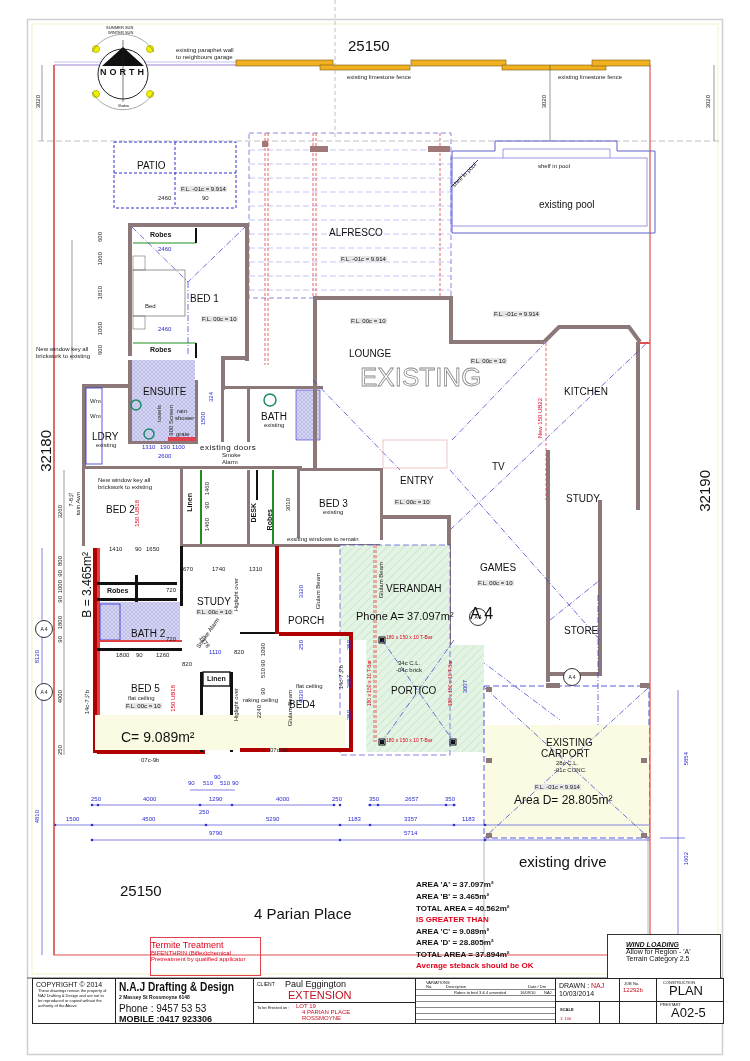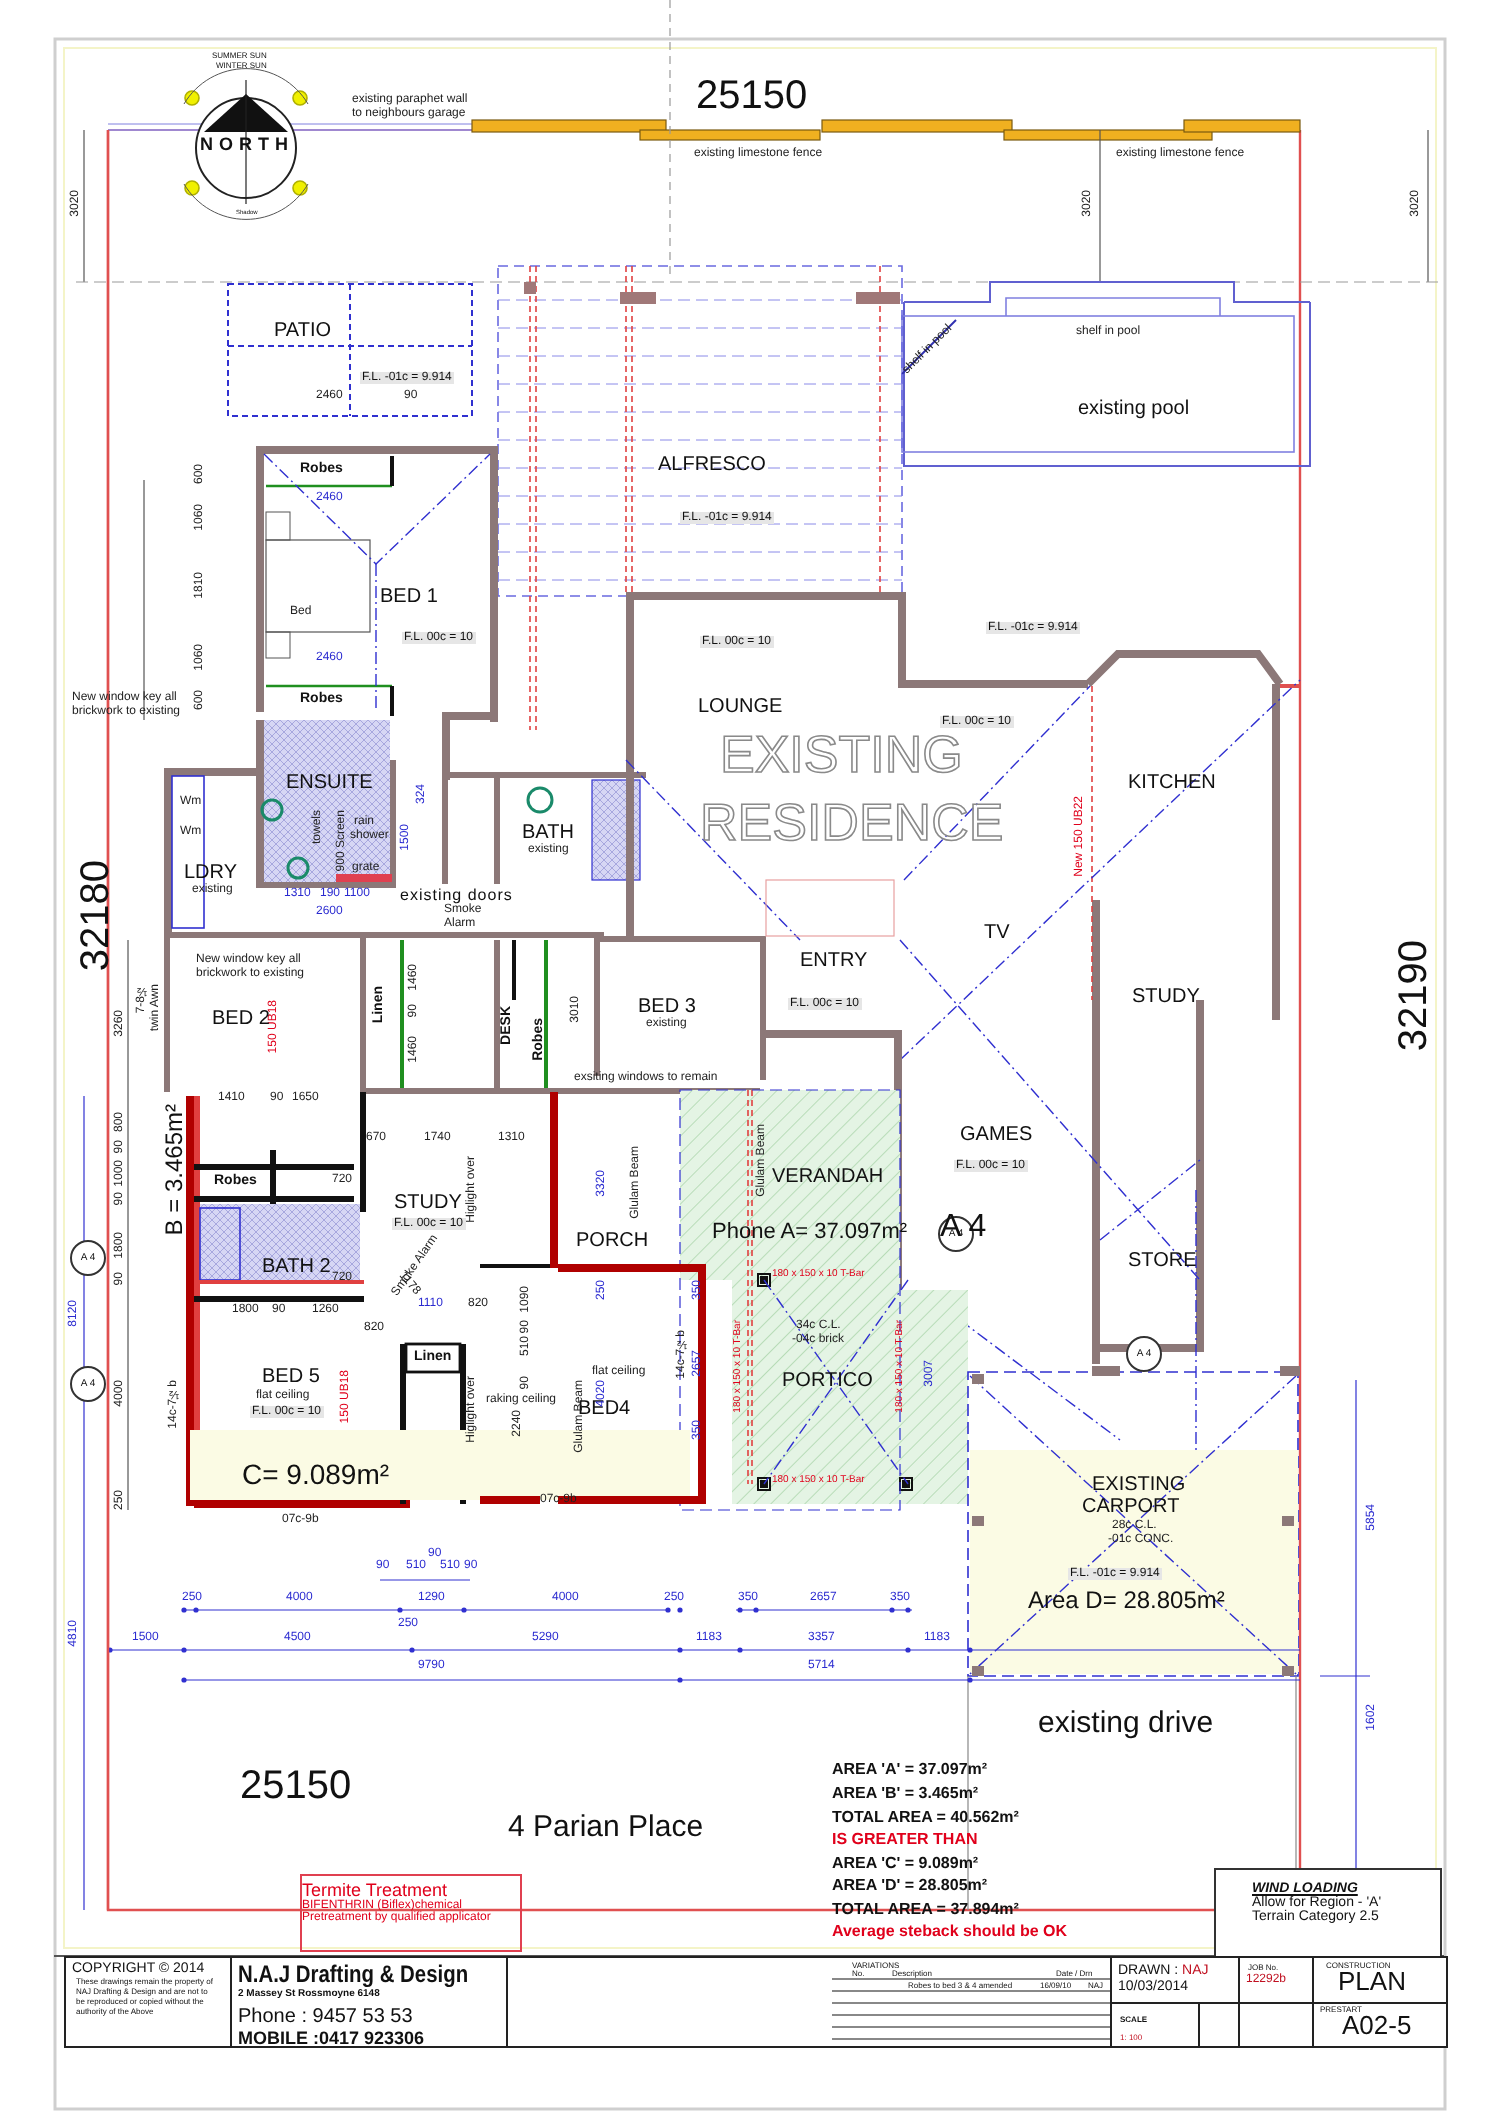--- a/index.html
+++ b/index.html
@@ -3,21 +3,21 @@
 <meta charset="utf-8">
 <style>
   html,body{margin:0;padding:0;background:#fff;}
   body{width:750px;height:1061px;position:relative;overflow:hidden;font-family:"Liberation Sans",sans-serif;color:#111;}
   .abs{position:absolute;white-space:nowrap;}
   .room{font-size:10px;color:#111;}
   .fl{font-size:6px;background:#e6e6e6;padding:0 1px;}
   .dim{font-size:6px;color:#2a2ad0;}
   .dimk{font-size:6px;color:#222;}
   .small{font-size:6px;color:#222;}
-  .big{font-size:20px;color:#111;}
+  .big{font-size:15px;color:#111;}
   .red{color:#e0001b;}
   .bold{font-weight:bold;}
   svg{position:absolute;left:0;top:0;}
   .wm{font-size:26px;color:transparent;-webkit-text-stroke:0.8px #8a8a8a;letter-spacing:0px;font-family:"Liberation Sans",sans-serif;}
   .tb{position:absolute;border:1px solid #222;background:#fff;}
   .vertical{writing-mode:vertical-rl;transform:rotate(180deg);}
 </style>
 </head>
 <body>
 
@@ -325,21 +325,20 @@
 <div class="abs small" style="left:222px;top:459px;">Alarm</div>
 <div class="abs small" style="left:190px;top:630px;transform:rotate(-55deg);">Smoke Alarm</div>
 <div class="abs small" style="left:287px;top:536px;">exsiting windows to remain</div>
 <div class="abs" style="left:519px;top:853px;font-size:15px;">existing drive</div>
 <div class="abs small red vertical" style="left:537px;top:398px;">New 150 UB22</div>
 <div class="abs small red vertical" style="left:134px;top:500px;">150 UB18</div>
 <div class="abs small red vertical" style="left:170px;top:685px;">150 UB18</div>
 <div class="abs small vertical" style="left:68px;top:492px;">7-8½</div>
 <div class="abs small vertical" style="left:75px;top:492px;">twin Awn</div>
 <div class="abs wm" style="left:360px;top:362px;">EXISTING</div>
-<div class="abs wm" style="left:350px;top:396px;">RESIDENCE</div>
 
 <div class="abs room" style="left:137px;top:160px;">PATIO</div>
 <div class="abs room" style="left:329px;top:227px;">ALFRESCO</div>
 <div class="abs" style="left:539px;top:199px;font-size:10px;">existing pool</div>
 <div class="abs room" style="left:190px;top:293px;">BED 1</div>
 <div class="abs small" style="left:145px;top:303px;">Bed</div>
 <div class="abs bold" style="left:150px;top:231px;font-size:7px;">Robes</div>
 <div class="abs bold" style="left:150px;top:346px;font-size:7px;">Robes</div>
 <div class="abs room" style="left:143px;top:386px;">ENSUITE</div>
 <div class="abs small" style="left:177px;top:408px;">rain</div>
@@ -533,20 +532,30 @@
     <div style="font-size:4px;margin-left:5px;">authority of the Above</div>
   </div>
 
   <div class="abs" style="left:83px;top:0;width:137px;height:44px;border-right:1px solid #222;">
     <div style="font-size:12px;font-weight:bold;transform:scaleX(0.85);transform-origin:left;margin:1px 0 0 3px;">N.A.J Drafting &amp; Design</div>
     <div style="font-size:5px;font-weight:bold;margin-left:3px;">2 Massey St Rossmoyne        6148</div>
     <div style="font-size:10px;margin:3px 0 0 3px;">Phone : 9457 53 53</div>
     <div style="font-size:9px;font-weight:bold;margin-left:3px;">MOBILE :0417 923306</div>
   </div>
 
+  <div class="abs" style="left:221px;top:0;width:161px;height:44px;border-right:1px solid #222;">
+    <div style="position:absolute;left:3px;top:2px;font-size:5px;">CLIENT</div>
+    <div style="position:absolute;left:31px;top:0px;font-size:9px;">Paul Eggington</div>
+    <div style="position:absolute;left:34px;top:10px;font-size:11px;color:#c01020;">EXTENSION</div>
+    <div style="position:absolute;left:0;top:23px;width:161px;border-top:1px solid #222;"></div>
+    <div style="position:absolute;left:3px;top:26px;font-size:4px;">To be Erected on :</div>
+    <div style="position:absolute;left:42px;top:24px;font-size:6px;color:#c01020;">LOT 19</div>
+    <div style="position:absolute;left:48px;top:30px;font-size:6px;color:#c01020;">4 PARIAN PLACE</div>
+    <div style="position:absolute;left:48px;top:36px;font-size:6px;color:#c01020;">ROSSMOYNE</div>
+  </div>
 
   <div class="abs" style="left:383px;top:0;width:139px;height:44px;border-right:1px solid #222;">
     <div style="position:absolute;left:10px;top:1px;font-size:4px;">VARIATIONS</div>
     <div style="position:absolute;left:10px;top:5px;font-size:4px;">No.</div>
     <div style="position:absolute;left:30px;top:5px;font-size:4px;">Description</div>
     <div style="position:absolute;left:112px;top:5px;font-size:4px;">Date / Drn</div>
     <div style="position:absolute;left:0;top:10px;width:139px;border-top:1px solid #888;"></div>
     <div style="position:absolute;left:38px;top:11px;font-size:4px;">Robes to bed 3 &amp; 4 amended</div>
     <div style="position:absolute;left:104px;top:11px;font-size:4px;">16/09/10</div>
     <div style="position:absolute;left:128px;top:11px;font-size:4px;">NAJ</div>

